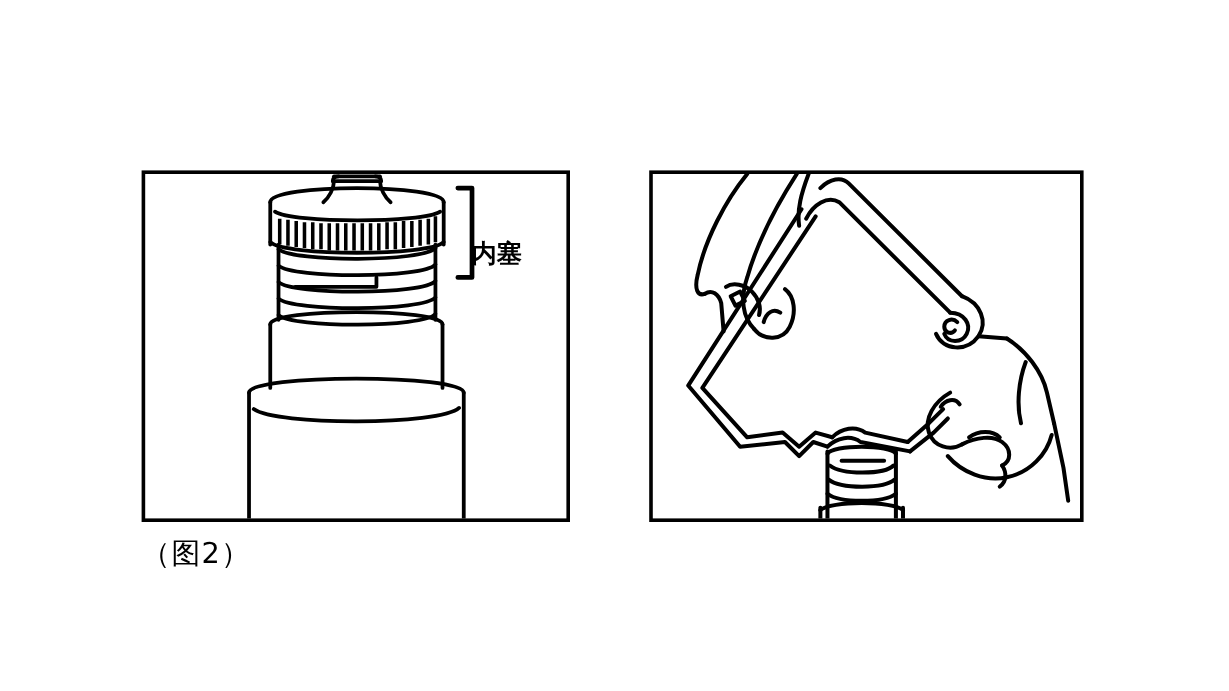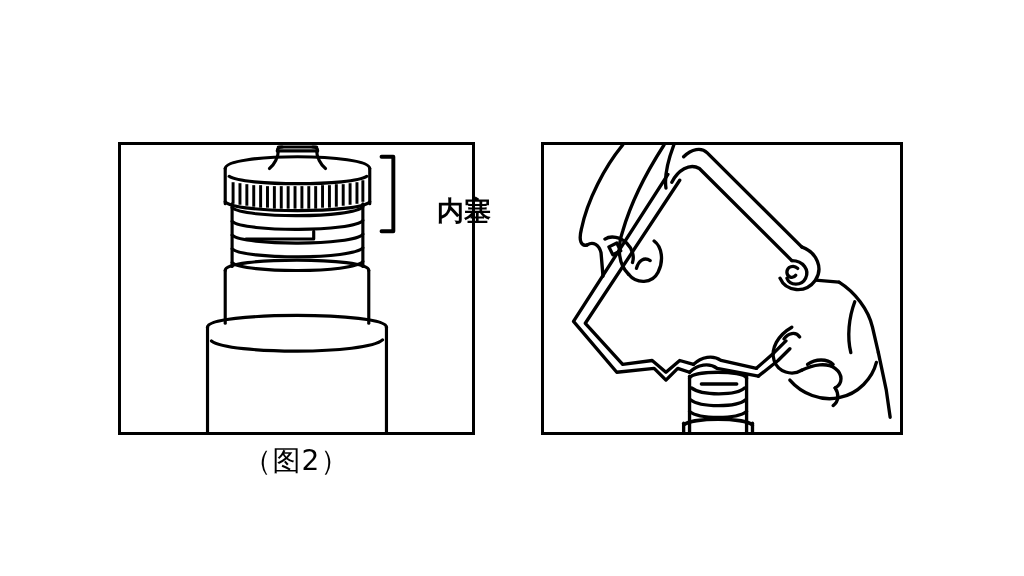--- a/index.html
+++ b/index.html
@@ -44,49 +44,47 @@
   }
   .panel-svg {
     display: block;
     width: 100%;
     height: 100%;
   }
 
   
   .caption {
     position: absolute;
-    text-align: center;
-    font-size: 28px;
+    font-size: 24px;
     line-height: 38px;
     letter-spacing: 1px;
     color: #000000;
     white-space: nowrap;
     font-family: "DejaVu Sans", "Liberation Sans", sans-serif;
   }
   #caption-1 {
     left: 118px;
     top: 442px;
     width: 357px;
   }
   #caption-2 {
     left: 541px;
     top: 442px;
     width: 362px;
   }
 
   
   .callout-label {
     position: absolute;
-    font-size: 27px;
+    font-size: 21px;
     line-height: 30px;
     font-weight: 700;
     color: #000000;
     white-space: nowrap;
     font-family: "DejaVu Sans", "Liberation Sans", sans-serif;
-    padding-left: 44px;
   }
   #inner-plug-label {
     left: 393px;
     top: 196px;
   }
 </style>
 </head>
 <body>
 
 <div class="stage">

